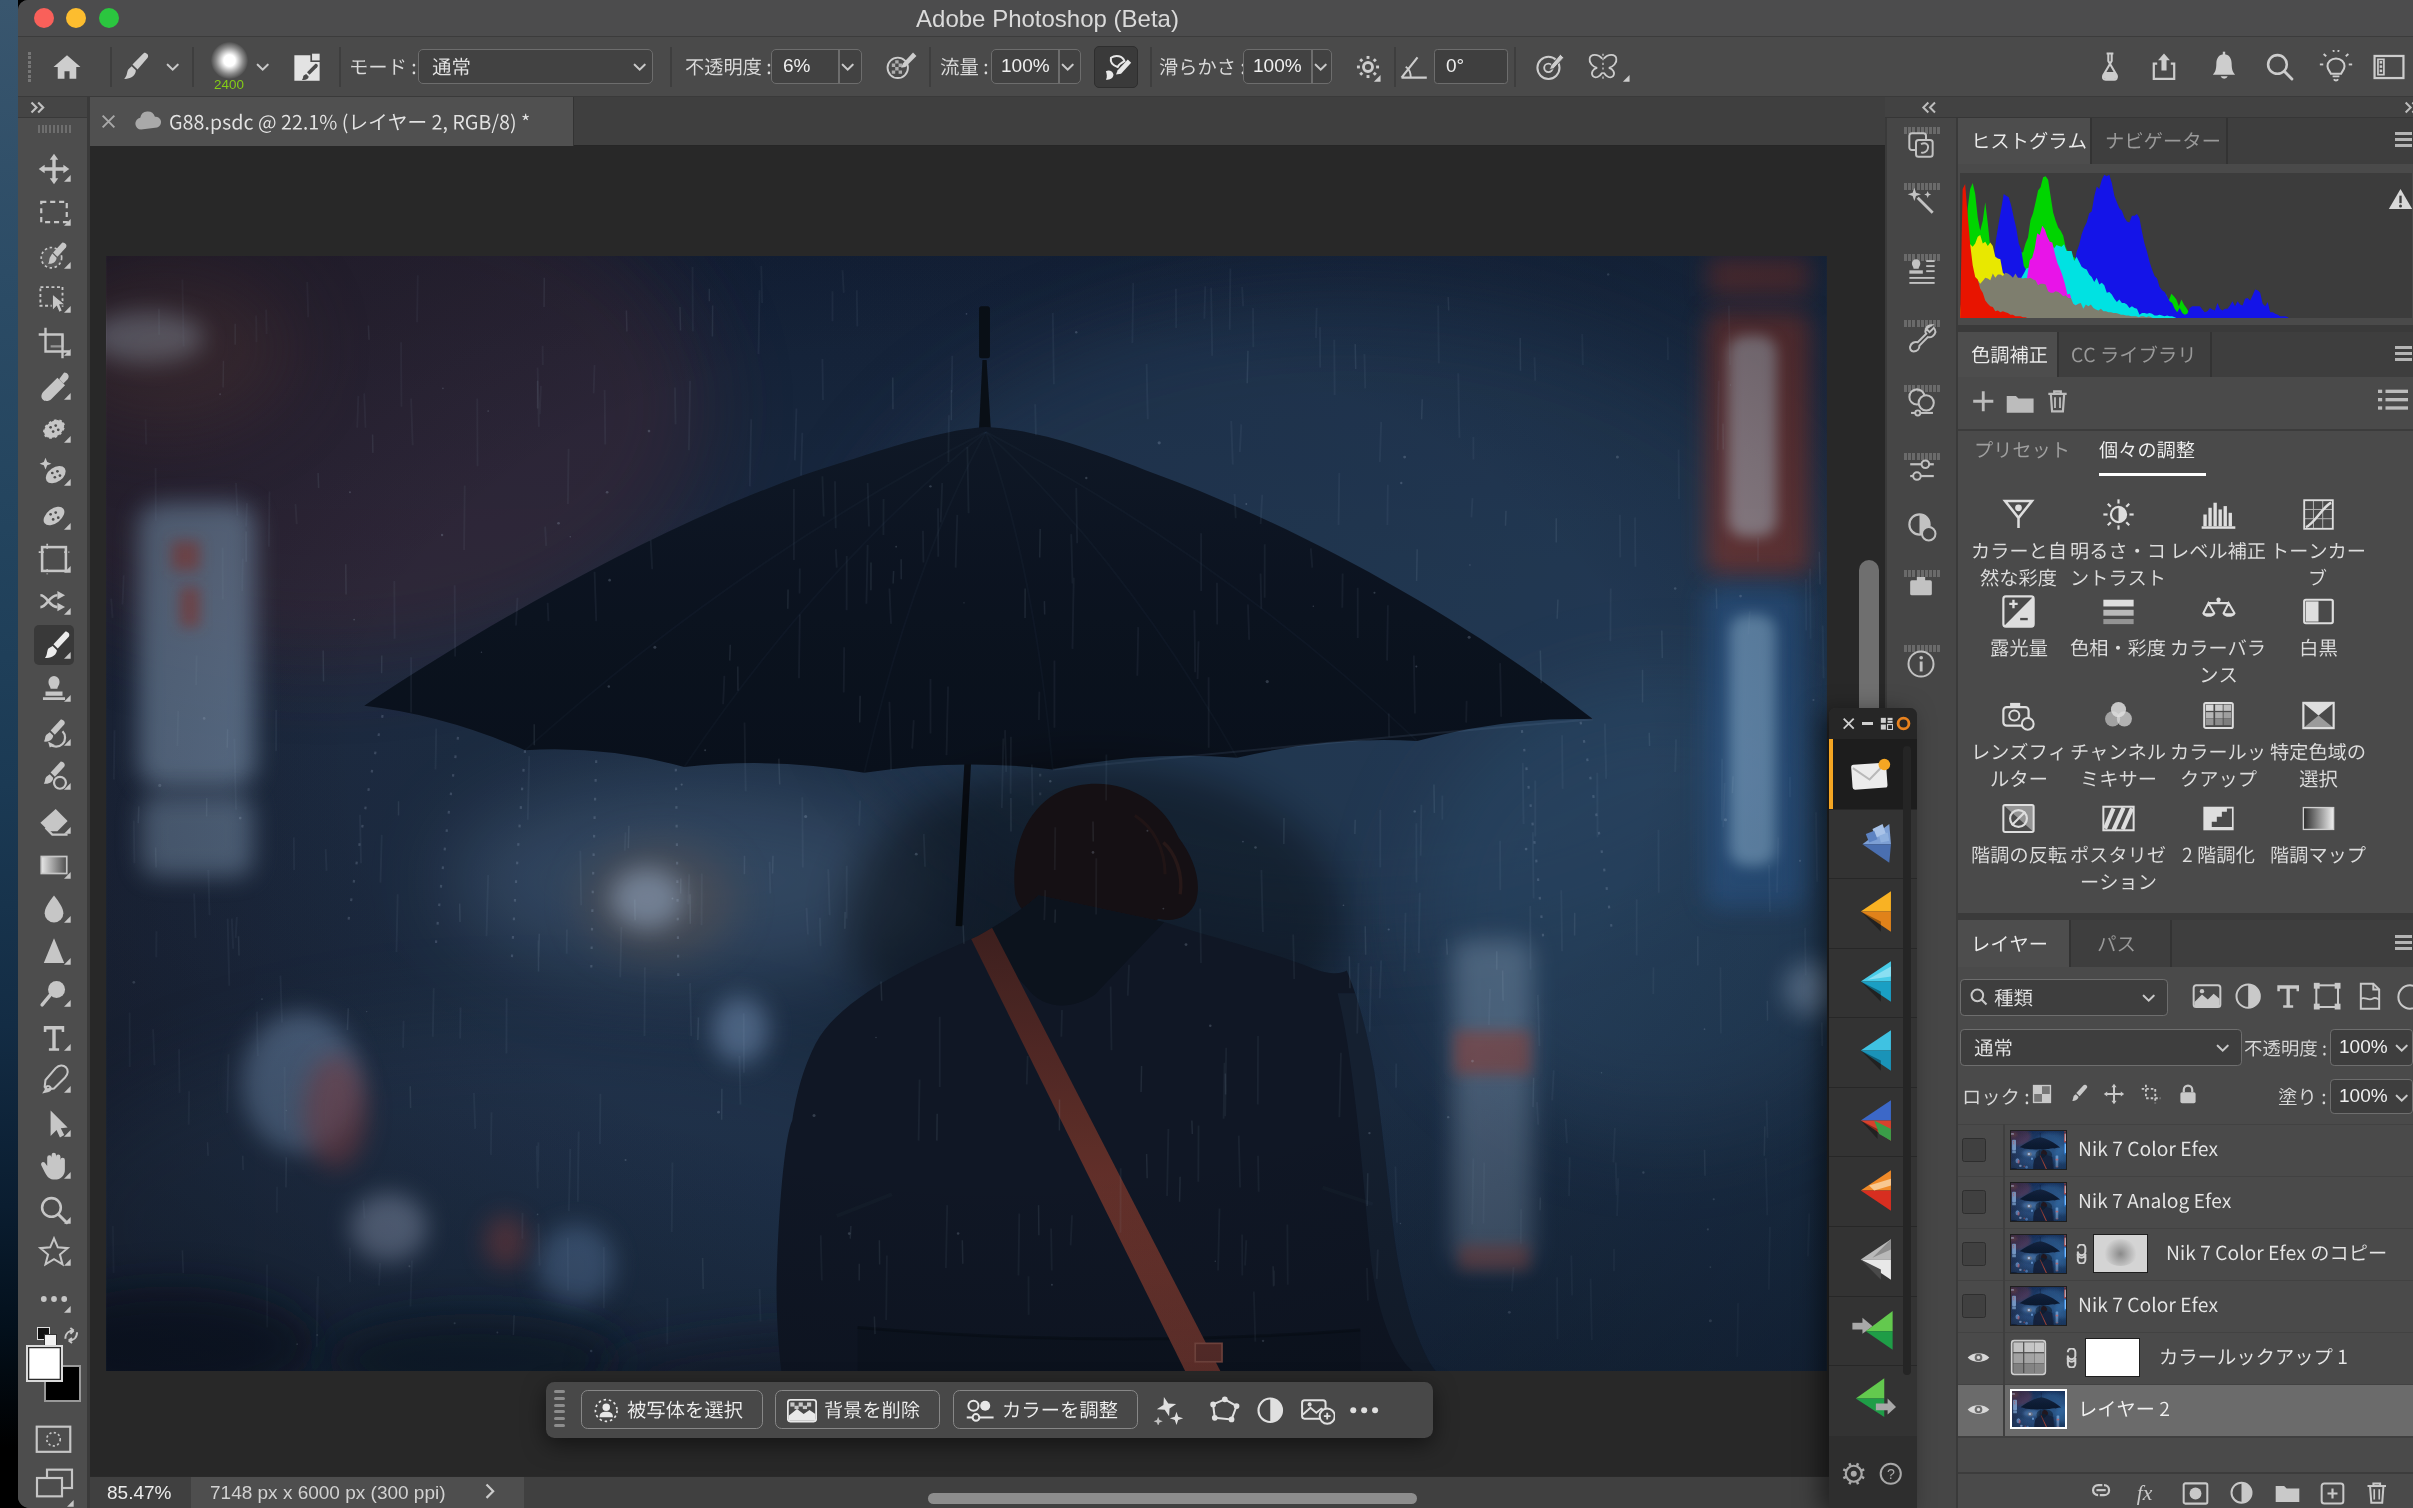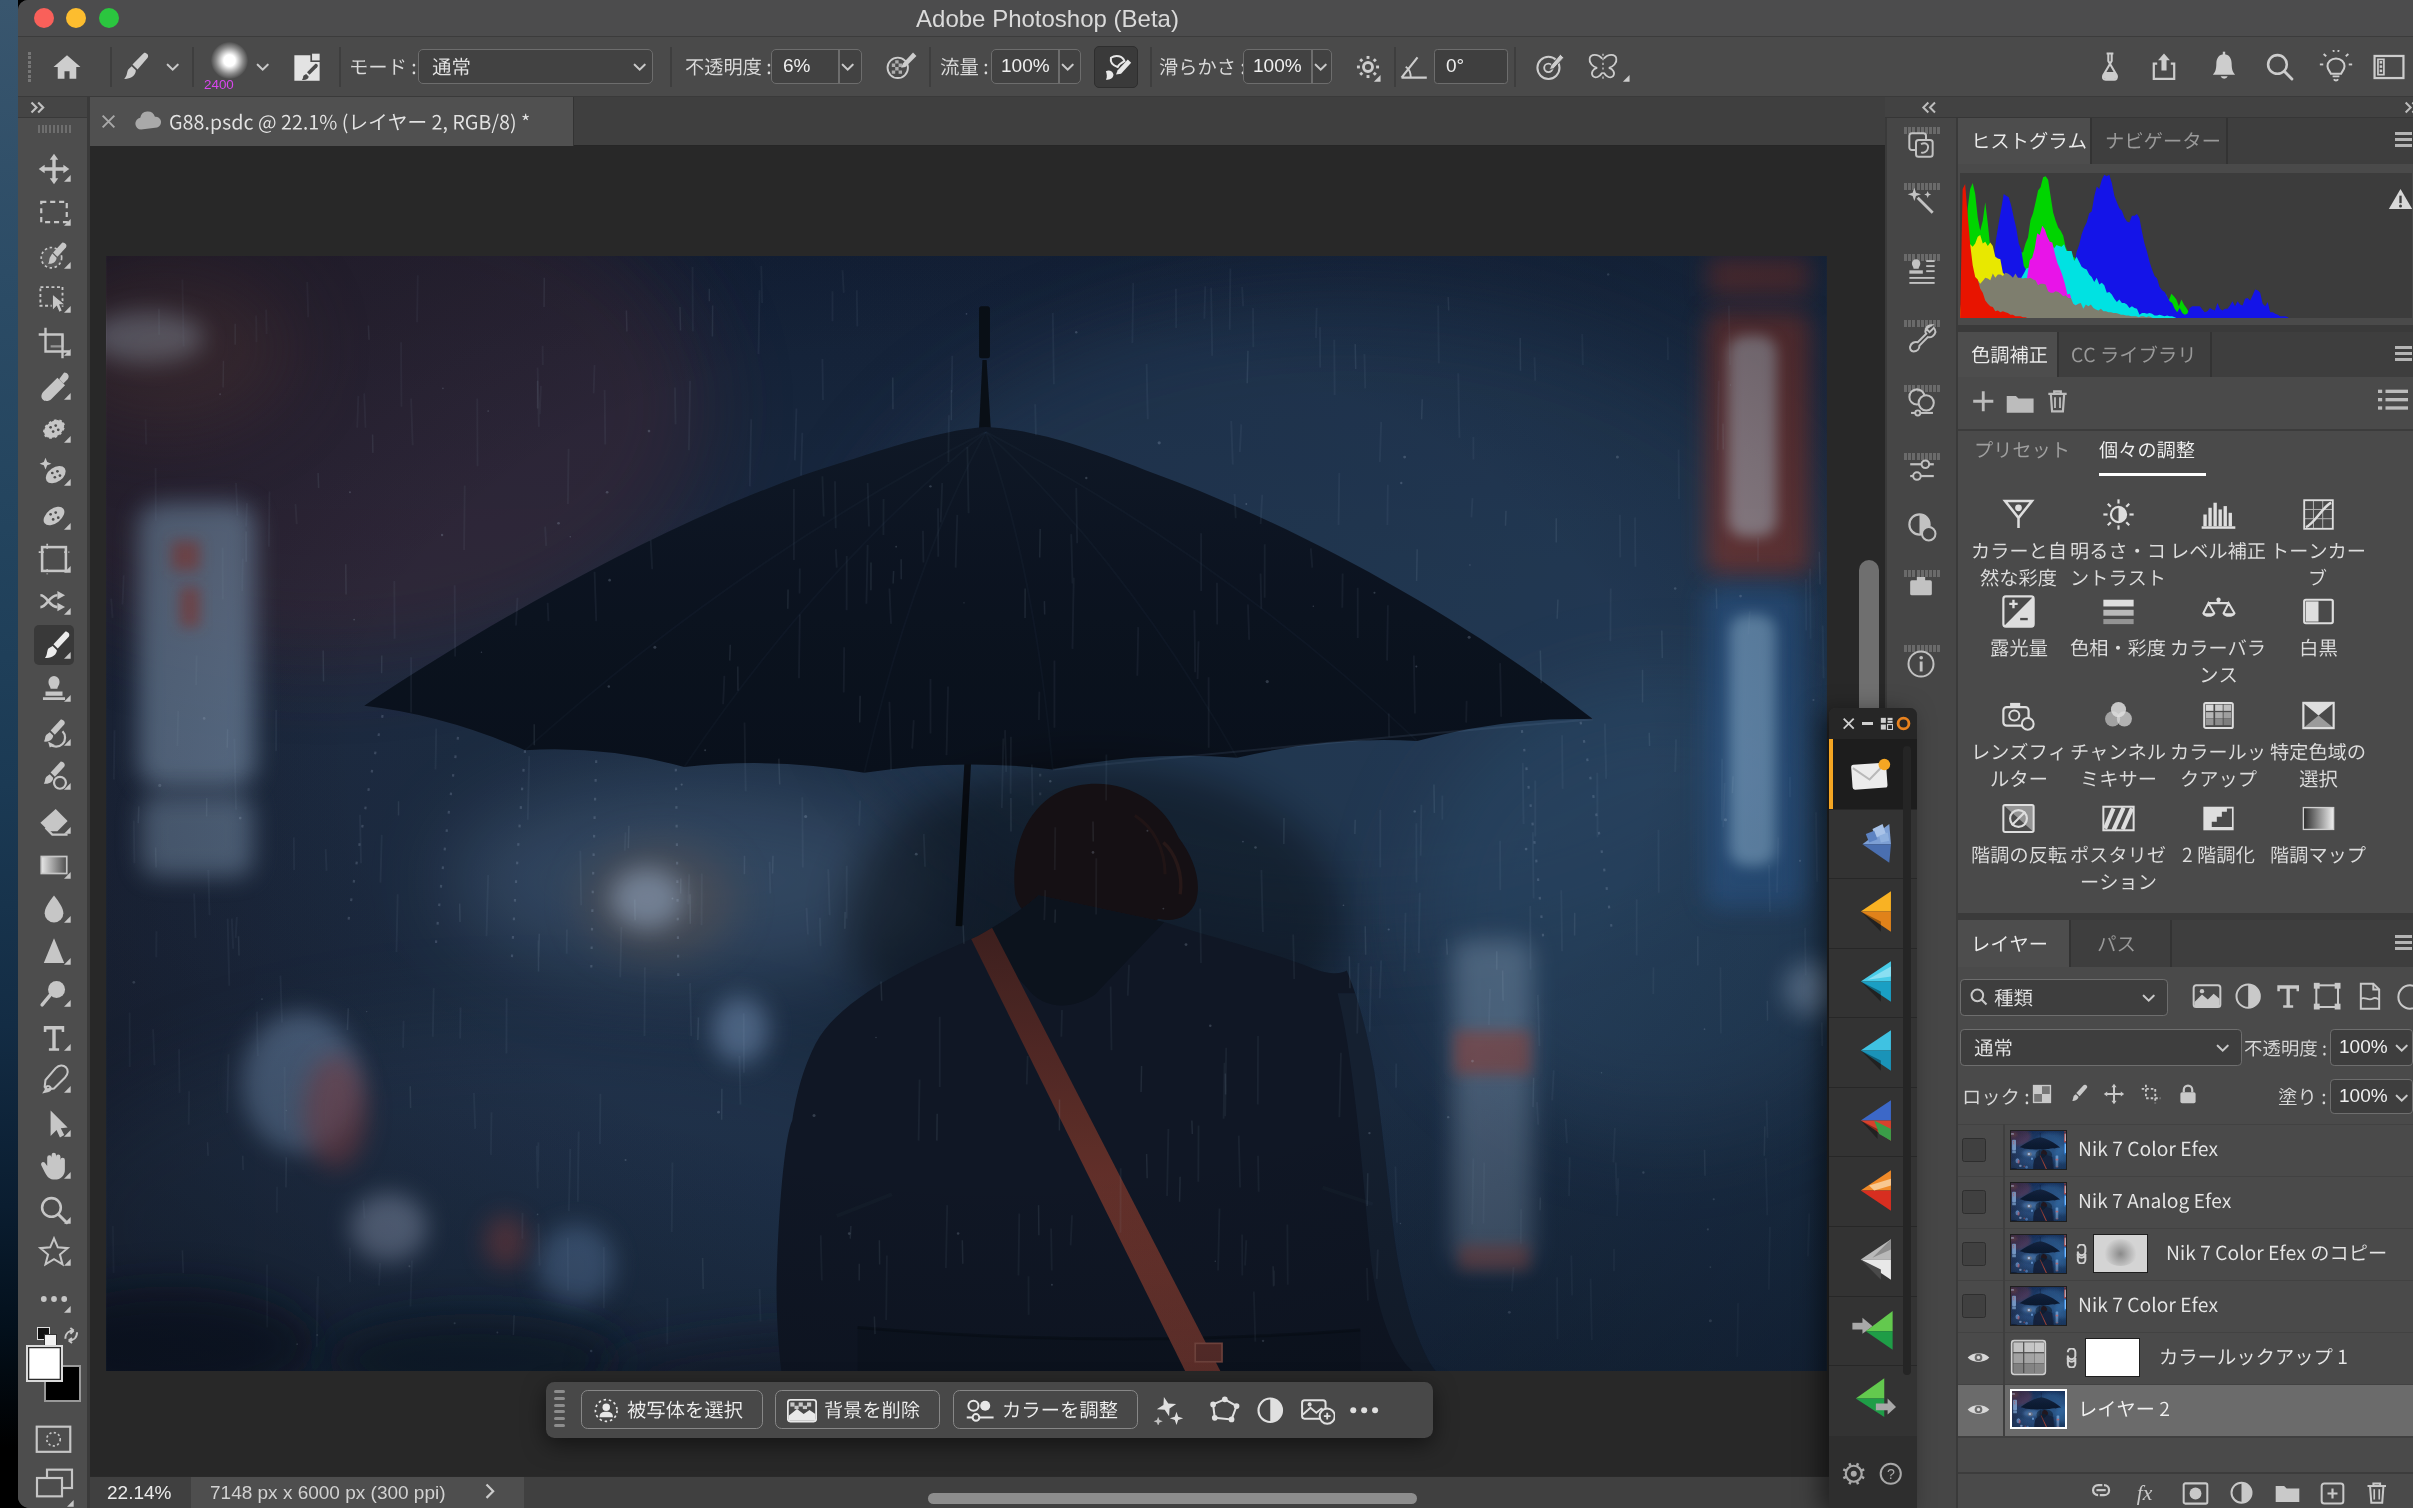--- a/index.html
+++ b/index.html
@@ -33,21 +33,21 @@
     <div style="position:absolute;left:1394px;top:47px;width:1.7px;height:40px;background:#3e3e3e"></div>
     <div style="position:absolute;left:1514px;top:47px;width:1.7px;height:40px;background:#3e3e3e"></div>
     <svg class="ab" style="left:119px;top:51px" width="32" height="32" viewBox="0 0 38 38">
       <path d="M30 2 C33 2 36 5 34 8 L22 22 L16 16 L28 4 Z" fill="#cdcdcd"></path>
       <path d="M15 18 L20 23 C20 29 14 34 6 33 C10 30 9 25 11 22 Z" fill="#cdcdcd"></path>
     </svg>
     <svg class="ab" style="left:166px;top:63px" width="13.4" height="9.2" viewBox="0 0 16 11">
       <path d="M2 2 L8 8 L14 2" stroke="#c9c9c9" stroke-width="2.4" fill="none" stroke-linecap="round"></path>
     </svg>
     <div style="position:absolute;left:211px;top:42px;width:37px;height:37px;background:radial-gradient(circle,#fff 0%,#fff 22%,rgba(255,255,255,.35) 52%,rgba(255,255,255,0) 72%);border-radius:50%"></div>
-    <div class="ab" style="left:204px;top:77px;width:50px;text-align:left;font-size:13.4px;color:#d946ef">2400</div>
+    <div class="ab" style="left:204px;top:77px;width:50px;text-align:center;font-size:13.4px;color:#84cc16">2400</div>
     <svg class="ab" style="left:256px;top:63px" width="13.4" height="9.2" viewBox="0 0 16 11">
       <path d="M2 2 L8 8 L14 2" stroke="#c9c9c9" stroke-width="2.4" fill="none" stroke-linecap="round"></path>
     </svg>
     <svg class="ab" style="left:291px;top:52px" width="32" height="32" viewBox="0 0 38 38">
       <path d="M4 4 H23 L23 12 H34 V34 H4 Z" fill="#e3e3e3"></path>
       <path d="M25 2 H34 V10 H25 Z" fill="#e3e3e3"></path>
       <path d="M29 14 C31 14 33 16 31 18 L22 27 L19 24 Z" fill="#4a4a4a"></path>
       <path d="M18 26 L21 29 C21 32 17 34 13 33 C15 31 14 29 15 28 Z" fill="#4a4a4a"></path>
     </svg>
     <svg style="position:absolute;left:349px;top:56px;overflow:visible" width="68" height="27" viewBox="0 0 81 32">
@@ -417,21 +417,21 @@
     <svg class="ab" style="left:101px;top:114px" width="15" height="15" viewBox="0 0 18 18">
       <path d="M2 2 L16 16 M16 2 L2 16" stroke="#a8a8a8" stroke-width="2.4"></path>
     </svg>
     <svg class="ab" style="left:131px;top:111px" width="32" height="22" viewBox="0 0 38 26">
       <path d="M12 22 a7 7 0 0 1 -1-13.9 a9 9 0 0 1 17.4-1.4 a6.5 6.5 0 0 1 2.6 12.7 L12 22" fill="#a9a9a9"></path>
     </svg>
     <svg style="position:absolute;left:169px;top:111px;overflow:visible" width="361" height="28" viewBox="0 0 431 33">
       <path transform="translate(0,21.9)" fill="#e2e2e2" d="M9.1 0.3C11.4 0.3 13.3 -0.5 14.5 -1.7V-8.9H8.8V-7.1H12.5V-2.6C11.8 -2 10.6 -1.6 9.4 -1.6C5.7 -1.6 3.6 -4.3 3.6 -8.7C3.6 -13 5.9 -15.6 9.3 -15.6C11 -15.6 12.2 -14.9 13 -14L14.2 -15.4C13.2 -16.4 11.7 -17.5 9.3 -17.5C4.7 -17.5 1.4 -14.2 1.4 -8.6C1.4 -3 4.6 0.3 9.1 0.3Z M22.8 0.3C26 0.3 28.2 -1.6 28.2 -4.1C28.2 -6.5 26.8 -7.8 25.3 -8.7V-8.8C26.3 -9.6 27.5 -11.1 27.5 -12.9C27.5 -15.6 25.8 -17.5 22.8 -17.5C20.1 -17.5 18.1 -15.7 18.1 -13.1C18.1 -11.3 19.2 -10 20.4 -9.1V-9C18.8 -8.2 17.3 -6.6 17.3 -4.3C17.3 -1.6 19.6 0.3 22.8 0.3ZM23.9 -9.4C21.9 -10.2 20 -11.1 20 -13.1C20 -14.8 21.2 -15.9 22.8 -15.9C24.6 -15.9 25.7 -14.5 25.7 -12.8C25.7 -11.6 25.1 -10.4 23.9 -9.4ZM22.8 -1.3C20.7 -1.3 19.2 -2.6 19.2 -4.5C19.2 -6.1 20.2 -7.5 21.5 -8.4C24 -7.4 26.1 -6.5 26.1 -4.2C26.1 -2.5 24.8 -1.3 22.8 -1.3Z M35.8 0.3C39 0.3 41.2 -1.6 41.2 -4.1C41.2 -6.5 39.8 -7.8 38.3 -8.7V-8.8C39.3 -9.6 40.6 -11.1 40.6 -12.9C40.6 -15.6 38.8 -17.5 35.9 -17.5C33.2 -17.5 31.1 -15.7 31.1 -13.1C31.1 -11.3 32.2 -10 33.5 -9.1V-9C31.9 -8.2 30.3 -6.6 30.3 -4.3C30.3 -1.6 32.6 0.3 35.8 0.3ZM37 -9.4C34.9 -10.2 33.1 -11.1 33.1 -13.1C33.1 -14.8 34.2 -15.9 35.8 -15.9C37.7 -15.9 38.8 -14.5 38.8 -12.8C38.8 -11.6 38.1 -10.4 37 -9.4ZM35.8 -1.3C33.8 -1.3 32.2 -2.6 32.2 -4.5C32.2 -6.1 33.2 -7.5 34.6 -8.4C37 -7.4 39.2 -6.5 39.2 -4.2C39.2 -2.5 37.8 -1.3 35.8 -1.3Z M45.5 0.3C46.4 0.3 47.1 -0.4 47.1 -1.3C47.1 -2.3 46.4 -3 45.5 -3C44.7 -3 44 -2.3 44 -1.3C44 -0.4 44.7 0.3 45.5 0.3Z M51 5.4H53.1V1.1L53.1 -1.2C54.2 -0.2 55.4 0.3 56.6 0.3C59.5 0.3 62.1 -2.2 62.1 -6.6C62.1 -10.5 60.3 -13.1 57.1 -13.1C55.6 -13.1 54.1 -12.2 53 -11.3H52.9L52.7 -12.8H51ZM56.2 -1.5C55.4 -1.5 54.3 -1.8 53.1 -2.8V-9.5C54.4 -10.7 55.5 -11.3 56.5 -11.3C59 -11.3 59.9 -9.4 59.9 -6.6C59.9 -3.4 58.4 -1.5 56.2 -1.5Z M68.9 0.3C71.9 0.3 73.5 -1.4 73.5 -3.5C73.5 -5.9 71.5 -6.7 69.6 -7.4C68.2 -7.9 66.9 -8.4 66.9 -9.6C66.9 -10.6 67.6 -11.4 69.3 -11.4C70.4 -11.4 71.3 -10.9 72.1 -10.3L73.2 -11.6C72.2 -12.4 70.8 -13.1 69.2 -13.1C66.4 -13.1 64.8 -11.5 64.8 -9.5C64.8 -7.3 66.8 -6.4 68.5 -5.8C70 -5.3 71.5 -4.7 71.5 -3.4C71.5 -2.3 70.6 -1.4 68.9 -1.4C67.4 -1.4 66.3 -2 65.2 -2.9L64.1 -1.5C65.3 -0.4 67.1 0.3 68.9 0.3Z M80.9 0.3C82.4 0.3 83.8 -0.5 84.8 -1.5H84.8L85 0H86.8V-18.7H84.6V-13.8L84.7 -11.6C83.6 -12.5 82.6 -13.1 81.1 -13.1C78.2 -13.1 75.6 -10.5 75.6 -6.4C75.6 -2.1 77.7 0.3 80.9 0.3ZM81.4 -1.5C79.1 -1.5 77.8 -3.3 77.8 -6.4C77.8 -9.3 79.5 -11.3 81.5 -11.3C82.6 -11.3 83.6 -10.9 84.6 -9.9V-3.2C83.6 -2.1 82.5 -1.5 81.4 -1.5Z M96.1 0.3C97.7 0.3 99.1 -0.3 100.3 -1.3L99.3 -2.7C98.5 -2 97.5 -1.5 96.3 -1.5C94 -1.5 92.4 -3.4 92.4 -6.4C92.4 -9.3 94.1 -11.3 96.4 -11.3C97.4 -11.3 98.2 -10.8 98.9 -10.2L100 -11.6C99.1 -12.4 98 -13.1 96.3 -13.1C93 -13.1 90.2 -10.6 90.2 -6.4C90.2 -2.1 92.8 0.3 96.1 0.3Z M116.7 4.1C118.6 4.1 120.2 3.6 121.8 2.7L121.2 1.5C120 2.1 118.5 2.6 116.9 2.6C112.4 2.6 109.1 -0.3 109.1 -5.4C109.1 -11.5 113.6 -15.5 118.3 -15.5C123.1 -15.5 125.6 -12.4 125.6 -8.2C125.6 -4.8 123.7 -2.7 122 -2.7C120.6 -2.7 120.1 -3.8 120.6 -5.9L121.6 -11.1H120.2L119.9 -10H119.9C119.4 -10.9 118.7 -11.3 117.8 -11.3C114.7 -11.3 112.7 -8 112.7 -5.2C112.7 -2.8 114.1 -1.5 115.9 -1.5C117.1 -1.5 118.2 -2.3 119.1 -3.3H119.1C119.3 -2 120.4 -1.3 121.8 -1.3C124.2 -1.3 127.1 -3.7 127.1 -8.3C127.1 -13.4 123.8 -17 118.5 -17C112.6 -17 107.5 -12.4 107.5 -5.3C107.5 0.8 111.6 4.1 116.7 4.1ZM116.3 -3C115.2 -3 114.4 -3.6 114.4 -5.3C114.4 -7.3 115.7 -9.8 117.8 -9.8C118.5 -9.8 119 -9.5 119.5 -8.7L118.7 -4.5C117.8 -3.4 117 -3 116.3 -3Z M134.7 0H145.6V-1.9H140.8C139.9 -1.9 138.9 -1.8 138 -1.7C142 -5.5 144.7 -9 144.7 -12.5C144.7 -15.5 142.8 -17.5 139.7 -17.5C137.5 -17.5 136 -16.5 134.6 -15L135.9 -13.8C136.8 -14.9 138 -15.8 139.4 -15.8C141.6 -15.8 142.6 -14.4 142.6 -12.4C142.6 -9.4 140.1 -6 134.7 -1.3Z M147.8 0H158.6V-1.9H153.8C153 -1.9 151.9 -1.8 151 -1.7C155.1 -5.5 157.8 -9 157.8 -12.5C157.8 -15.5 155.8 -17.5 152.7 -17.5C150.6 -17.5 149.1 -16.5 147.7 -15L148.9 -13.8C149.9 -14.9 151.1 -15.8 152.5 -15.8C154.6 -15.8 155.7 -14.4 155.7 -12.4C155.7 -9.4 153.2 -6 147.8 -1.3Z M163 0.3C163.9 0.3 164.6 -0.4 164.6 -1.3C164.6 -2.3 163.9 -3 163 -3C162.2 -3 161.5 -2.3 161.5 -1.3C161.5 -0.4 162.2 0.3 163 0.3Z M168.4 0H177.8V-1.8H174.4V-17.2H172.7C171.8 -16.7 170.7 -16.3 169.2 -16V-14.6H172.2V-1.8H168.4Z M184.2 -6.7C186.5 -6.7 188.1 -8.7 188.1 -12.1C188.1 -15.6 186.5 -17.5 184.2 -17.5C181.8 -17.5 180.3 -15.6 180.3 -12.1C180.3 -8.7 181.8 -6.7 184.2 -6.7ZM184.2 -8C182.8 -8 181.9 -9.4 181.9 -12.1C181.9 -14.9 182.8 -16.2 184.2 -16.2C185.5 -16.2 186.4 -14.9 186.4 -12.1C186.4 -9.4 185.5 -8 184.2 -8ZM184.7 0.3H186.1L195.6 -17.5H194.2ZM196.2 0.3C198.5 0.3 200.1 -1.7 200.1 -5.1C200.1 -8.6 198.5 -10.6 196.2 -10.6C193.8 -10.6 192.3 -8.6 192.3 -5.1C192.3 -1.7 193.8 0.3 196.2 0.3ZM196.2 -1C194.8 -1 193.9 -2.4 193.9 -5.1C193.9 -7.9 194.8 -9.2 196.2 -9.2C197.5 -9.2 198.5 -7.9 198.5 -5.1C198.5 -2.4 197.5 -1 196.2 -1Z M211.9 4.6 213.2 4C211.2 0.7 210.2 -3.3 210.2 -7.3C210.2 -11.3 211.2 -15.3 213.2 -18.6L211.9 -19.2C209.7 -15.7 208.4 -11.9 208.4 -7.3C208.4 -2.7 209.7 1.1 211.9 4.6Z M219.4 -0.8 220.8 0.4C221.2 0.2 221.5 0.1 221.8 0C227.6 -1.7 232.5 -4.6 235.5 -8.4L234.5 -10C231.5 -6.3 226.1 -3.1 221.6 -2C221.6 -3.2 221.6 -13.1 221.6 -15.3C221.6 -16 221.7 -16.9 221.8 -17.5H219.4C219.5 -17 219.7 -16 219.7 -15.3C219.7 -13.1 219.7 -3.4 219.7 -1.9C219.7 -1.4 219.6 -1.1 219.4 -0.8Z M239.7 -8.5 240.7 -6.7C243.9 -7.7 247.1 -9.1 249.6 -10.5V-1.8C249.6 -0.9 249.5 0.3 249.5 0.7H251.8C251.7 0.3 251.6 -0.9 251.6 -1.8V-11.7C254 -13.3 256.2 -15.1 258 -16.9L256.4 -18.4C254.8 -16.4 252.4 -14.4 250 -12.9C247.4 -11.2 243.8 -9.6 239.7 -8.5Z M282.7 -14.8 281.4 -15.8C281.1 -15.6 280.7 -15.5 280.4 -15.4C279.4 -15.2 274.5 -14.3 270.5 -13.5L269.5 -16.8C269.3 -17.6 269.2 -18.2 269.1 -18.7L267 -18.1C267.2 -17.8 267.4 -17.2 267.6 -16.4L268.5 -13.2L265.1 -12.5C264.2 -12.4 263.5 -12.3 262.7 -12.2L263.2 -10.2C264 -10.4 266.3 -10.9 269 -11.4L271.9 -0.9C272.1 -0.3 272.2 0.5 272.3 1L274.5 0.5C274.3 -0 274 -0.8 273.9 -1.3C273.5 -2.6 272.1 -7.6 271 -11.8L279.9 -13.6C279.1 -12.1 276.8 -9.2 274.9 -7.7L276.8 -6.7C278.7 -8.6 281.6 -12.5 282.7 -14.8Z M287.1 -10.2V-7.9C287.8 -7.9 289.1 -8 290.4 -8C292.1 -8 301.5 -8 303.3 -8C304.3 -8 305.3 -7.9 305.8 -7.9V-10.2C305.3 -10.1 304.4 -10.1 303.2 -10.1C301.5 -10.1 292.1 -10.1 290.4 -10.1C289.1 -10.1 287.8 -10.1 287.1 -10.2Z M314.5 0H325.3V-1.9H320.6C319.7 -1.9 318.6 -1.8 317.7 -1.7C321.8 -5.5 324.5 -9 324.5 -12.5C324.5 -15.5 322.6 -17.5 319.5 -17.5C317.3 -17.5 315.8 -16.5 314.4 -15L315.7 -13.8C316.6 -14.9 317.8 -15.8 319.2 -15.8C321.4 -15.8 322.4 -14.4 322.4 -12.4C322.4 -9.4 319.9 -6 314.5 -1.3Z M328.3 4.5C330.4 3.6 331.7 1.8 331.7 -0.4C331.7 -2 331 -3 329.9 -3C329 -3 328.3 -2.4 328.3 -1.5C328.3 -0.5 329 0 329.8 0L330.1 0C330.1 1.4 329.2 2.6 327.8 3.2Z M342.8 -9V-15.5H345.7C348.4 -15.5 349.9 -14.7 349.9 -12.4C349.9 -10.2 348.4 -9 345.7 -9ZM350.1 0H352.6L348.2 -7.5C350.5 -8.1 352.1 -9.7 352.1 -12.4C352.1 -16 349.6 -17.2 346.1 -17.2H340.7V0H342.8V-7.3H345.9Z M362.4 0.3C364.7 0.3 366.6 -0.5 367.7 -1.7V-8.9H362V-7.1H365.7V-2.6C365 -2 363.8 -1.6 362.6 -1.6C358.9 -1.6 356.8 -4.3 356.8 -8.7C356.8 -13 359.1 -15.6 362.6 -15.6C364.3 -15.6 365.4 -14.9 366.3 -14L367.4 -15.4C366.5 -16.4 364.9 -17.5 362.5 -17.5C357.9 -17.5 354.6 -14.2 354.6 -8.6C354.6 -3 357.8 0.3 362.4 0.3Z M371.8 0H377.3C381.1 0 383.8 -1.7 383.8 -5.1C383.8 -7.4 382.3 -8.8 380.3 -9.2V-9.3C381.9 -9.8 382.8 -11.3 382.8 -13C382.8 -16.1 380.4 -17.2 376.9 -17.2H371.8ZM374 -9.9V-15.5H376.6C379.3 -15.5 380.7 -14.8 380.7 -12.7C380.7 -11 379.5 -9.9 376.5 -9.9ZM374 -1.7V-8.2H377C380 -8.2 381.7 -7.3 381.7 -5.1C381.7 -2.8 379.9 -1.7 377 -1.7Z M385.1 4.2H386.7L393.7 -18.7H392.2Z M400.7 0.3C403.9 0.3 406 -1.6 406 -4.1C406 -6.5 404.6 -7.8 403.1 -8.7V-8.8C404.2 -9.6 405.4 -11.1 405.4 -12.9C405.4 -15.6 403.6 -17.5 400.7 -17.5C398 -17.5 396 -15.7 396 -13.1C396 -11.3 397.1 -10 398.3 -9.1V-9C396.7 -8.2 395.2 -6.6 395.2 -4.3C395.2 -1.6 397.5 0.3 400.7 0.3ZM401.8 -9.4C399.8 -10.2 397.9 -11.1 397.9 -13.1C397.9 -14.8 399.1 -15.9 400.7 -15.9C402.5 -15.9 403.6 -14.5 403.6 -12.8C403.6 -11.6 403 -10.4 401.8 -9.4ZM400.7 -1.3C398.6 -1.3 397.1 -2.6 397.1 -4.5C397.1 -6.1 398 -7.5 399.4 -8.4C401.9 -7.4 404 -6.5 404 -4.2C404 -2.5 402.7 -1.3 400.7 -1.3Z M409.4 4.6C411.6 1.1 412.9 -2.7 412.9 -7.3C412.9 -11.9 411.6 -15.7 409.4 -19.2L408.1 -18.6C410.1 -15.3 411.1 -11.3 411.1 -7.3C411.1 -3.3 410.1 0.7 408.1 4Z M423.9 -11.1 425.8 -13.3 427.7 -11.1 428.7 -11.8 427.2 -14.3 429.7 -15.3 429.3 -16.5 426.7 -15.9 426.4 -18.7H425.2L424.9 -15.9L422.2 -16.5L421.8 -15.3L424.4 -14.3L422.9 -11.8Z"></path>
     </svg>
     <div style="position:absolute;left:90px;top:1476px;width:1795px;height:33px;background:#404040;border-top:1.7px solid #2a2a2a"></div>
-    <div class="ab" style="left:107px;top:1482px;font-size:19px;color:#ececec">22.14%</div>
+    <div class="ab" style="left:107px;top:1482px;font-size:19px;color:#ececec">85.47%</div>
     <div style="position:absolute;left:191px;top:1477px;width:333px;height:31px;background:#4e4e4e"></div>
     <div class="ab" style="left:210px;top:1482px;font-size:19px;color:#d2d2d2">7148 px x 6000 px (300 ppi)</div>
     <svg class="ab" style="left:484px;top:1482px" width="11.7" height="18.4" viewBox="0 0 14 22">
       <path d="M3 3 L11 11 L3 19" stroke="#cccccc" stroke-width="2.6" fill="none"></path>
     </svg>
     <div style="position:absolute;left:928px;top:1493px;width:489px;height:11px;background:#8d8d8d;border-radius:5.9px"></div>
     <svg class="ab" style="left:106px;top:256px" width="1721" height="1115" viewBox="0 0 2054 1331">
       <symbol id="ph" viewBox="0 0 2054 1331">
 <defs>
 <linearGradient id="bgv" x1="0" y1="0" x2="0" y2="1">

